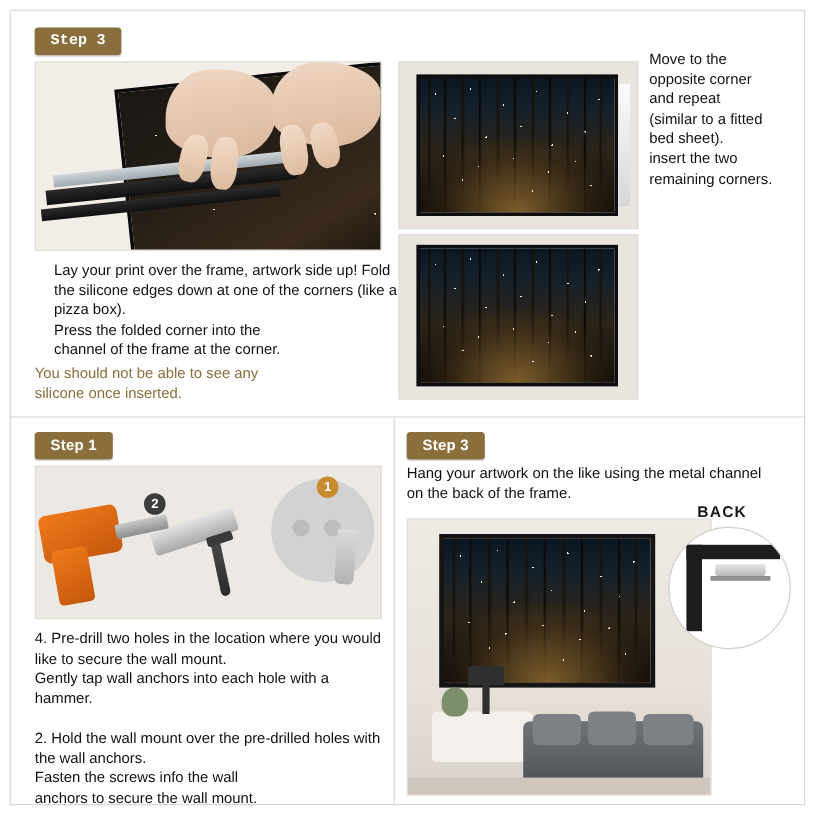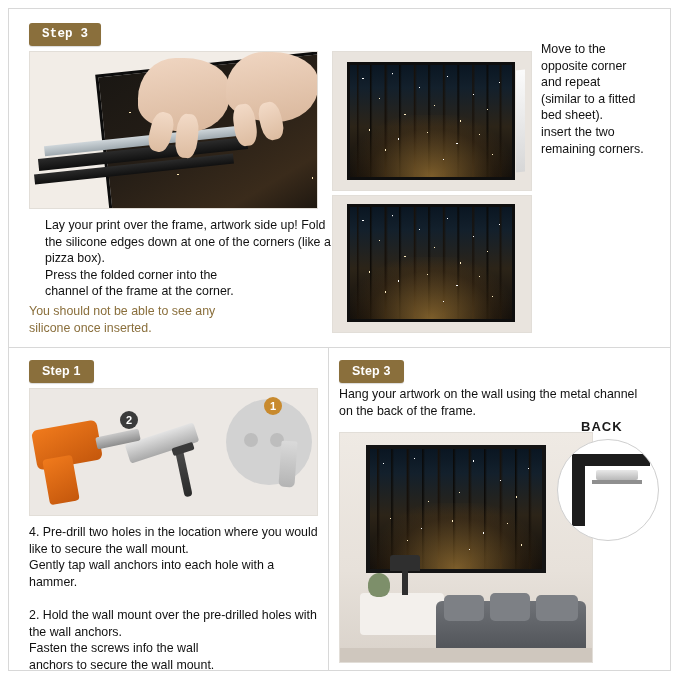--- a/index.html
+++ b/index.html
@@ -344,21 +344,21 @@
 Gently tap wall anchors into each hole with a hammer.
 
 2. Hold the wall mount over the pre-drilled holes with the wall anchors.
 Fasten the screws info the wall
 anchors to secure the wall mount.</div>
 
   <div class="vdivider" style="left:319px; top:339px; height:323px;"></div>
 
   <div class="step-badge" style="left:330px; top:351px;">Step 3</div>
 
-  <div class="body-text" style="left:330px; top:377px; width:312px;">Hang your artwork on the wall using the metal channel on the back of the frame.</div>
+  <div class="body-text" style="left:330px; top:377px; width:312px;">Hang your artwork on the like using the metal channel on the back of the frame.</div>
 
   <div class="photo bordered" style="left:330px; top:423px; width:254px; height:231px;">
     <div class="room">
 
       <div style="position:absolute; left:26px; top:12px; width:180px; height:128px; border:4px solid #141414; box-sizing:border-box;">
         <div class="forest" style="position:absolute; inset:0;">
           <div class="trees"></div>
             <div class="glow"></div>
             <div class="stars"></div>
         </div>

